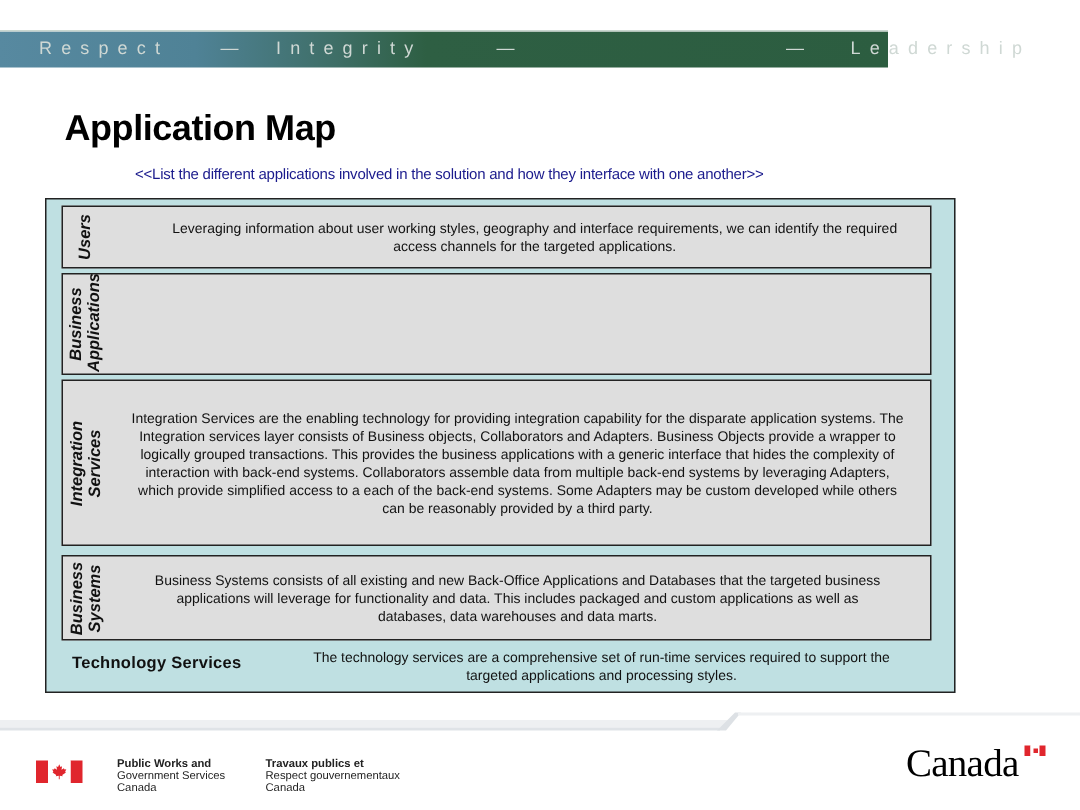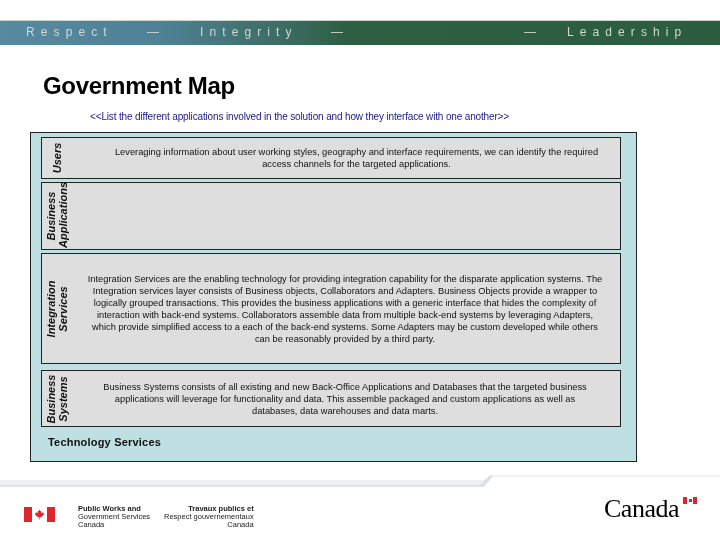--- a/index.html
+++ b/index.html
@@ -1,21 +1,21 @@
 <!DOCTYPE html>
 <html><head>
 <meta charset="utf-8">
 <style>
   html, body { margin: 0; padding: 0; }
   body {
     width: 720px; height: 540px; position: relative; overflow: hidden;
     background: #ffffff; font-family: "Liberation Sans", sans-serif;
   }
   .banner {
-    position: absolute; left: 0; top: 20px; width: 720px; height: 24px;
+    position: absolute; left: 0; top: 20px; width: 592px; height: 24px;
     background: linear-gradient(90deg, #5789a0 0%, #4f8296 22%, #3e6e66 38%, #2e5f43 48%, #2c5d40 100%);
     border-top: 1px solid #c9d6cf;
   }
   .banner-word {
     position: absolute; top: 4px; color: #cfd8d4; font-size: 12px;
     letter-spacing: 6.1px; white-space: nowrap;
   }
   .title {
     position: absolute; left: 43px; top: 72px; margin: 0;
     font-size: 24px; font-weight: bold; color: #000; letter-spacing: -0.3px;
@@ -76,27 +76,27 @@
     position: absolute; left: 683px; top: 497px; width: 14px; height: 7px; display: flex;
   }
   .wm-flag div { height: 7px; }
 </style>
 </head>
 <body>
 
 <div class="banner">
   <span class="banner-word" style="left:26px">Respect</span>
   <span class="banner-word" style="left:147px">—</span>
-  <span class="banner-word" style="left:200px">Integrity</span>
+  <span class="banner-word" style="left:184px">Integrity</span>
   <span class="banner-word" style="left:331px">—</span>
   <span class="banner-word" style="left:524px">—</span>
   <span class="banner-word" style="left:567px">Leadership</span>
 </div>
 
-<h1 class="title">Government Map</h1>
+<h1 class="title">Application Map</h1>
 <div class="subtitle">&lt;&lt;List the different applications involved in the solution and how they interface with one another&gt;&gt;</div>
 
 <div class="outer">
 
   <div class="layer" style="top:4px; height:40px;">
     <div class="vlabel">
       <span>Users</span>
     </div>
     <div class="layer-text">
       <span style="max-width:490px; display:block;margin-left:23px;">Leveraging information about user working styles, geography and interface requirements, we can identify the required access channels for the targeted applications.</span>
@@ -116,25 +116,26 @@
     <div class="layer-text">
       <span style="max-width:520px; display:block;">Integration Services are the enabling technology for providing integration capability for the disparate application systems.  The Integration services layer consists of Business objects, Collaborators and Adapters.  Business Objects provide a wrapper to logically grouped transactions.  This provides the business applications with a generic interface that hides the complexity of interaction with back-end systems. Collaborators assemble data from multiple back-end systems by leveraging Adapters, which provide simplified access  to a each of the back-end systems.  Some Adapters may be custom developed while others can be reasonably provided by a third party.</span>
     </div>
   </div>
 
   <div class="layer" style="top:237px; height:55px;">
     <div class="vlabel">
       <span style="width:54px; white-space:normal; line-height:12px;">Business Systems</span>
     </div>
     <div class="layer-text">
-      <span style="max-width:500px; display:block;">Business Systems consists of all existing and new Back-Office Applications and Databases that the targeted business applications will leverage for functionality and data.  This assemble packaged and custom applications as well as databases, data warehouses and data marts.</span>
+      <span style="max-width:500px; display:block;">Business Systems consists of all existing and new Back-Office Applications and Databases that the targeted business applications will leverage for functionality and data.  This includes packaged and custom applications as well as databases, data warehouses and data marts.</span>
     </div>
   </div>
 
   <div class="tech-label">Technology Services</div>
+  <div class="tech-text">The technology services are a comprehensive set of run-time services required to support the targeted applications and processing styles.</div>
 </div>
 
 <svg class="footer-line" width="720" height="14" viewBox="0 0 720 14">
   <rect x="0" y="6" width="485" height="5" fill="#eef0f2"></rect>
   <rect x="0" y="11" width="480" height="2" fill="#dfe3e7"></rect>
   <polygon points="478,13 484,13 494,1 490,1" fill="#dde1e5"></polygon>
   <rect x="492" y="1" width="228" height="2" fill="#eef0f2"></rect>
 </svg>
 
 <div class="flag">
@@ -145,21 +146,21 @@
     </svg>
   </div>
   <div class="bar"></div>
 </div>
 
 <div class="dept" style="left:78px;">
   <div class="b">Public Works and</div>
   <div>Government Services</div>
   <div>Canada</div>
 </div>
-<div class="dept" style="left:164px;text-align:right;">
+<div class="dept" style="left:177px;">
   <div class="b">Travaux publics et</div>
   <div>Respect gouvernementaux</div>
   <div>Canada</div>
 </div>
 
 <div class="wordmark">Canada</div>
 <div class="wm-flag">
   <div style="width:4px;background:#e0262d;"></div>
   <div style="width:6px;background:#fff;display:flex;align-items:center;justify-content:center;">
       <div style="width:3px;height:3px;background:#e0262d;"></div>

